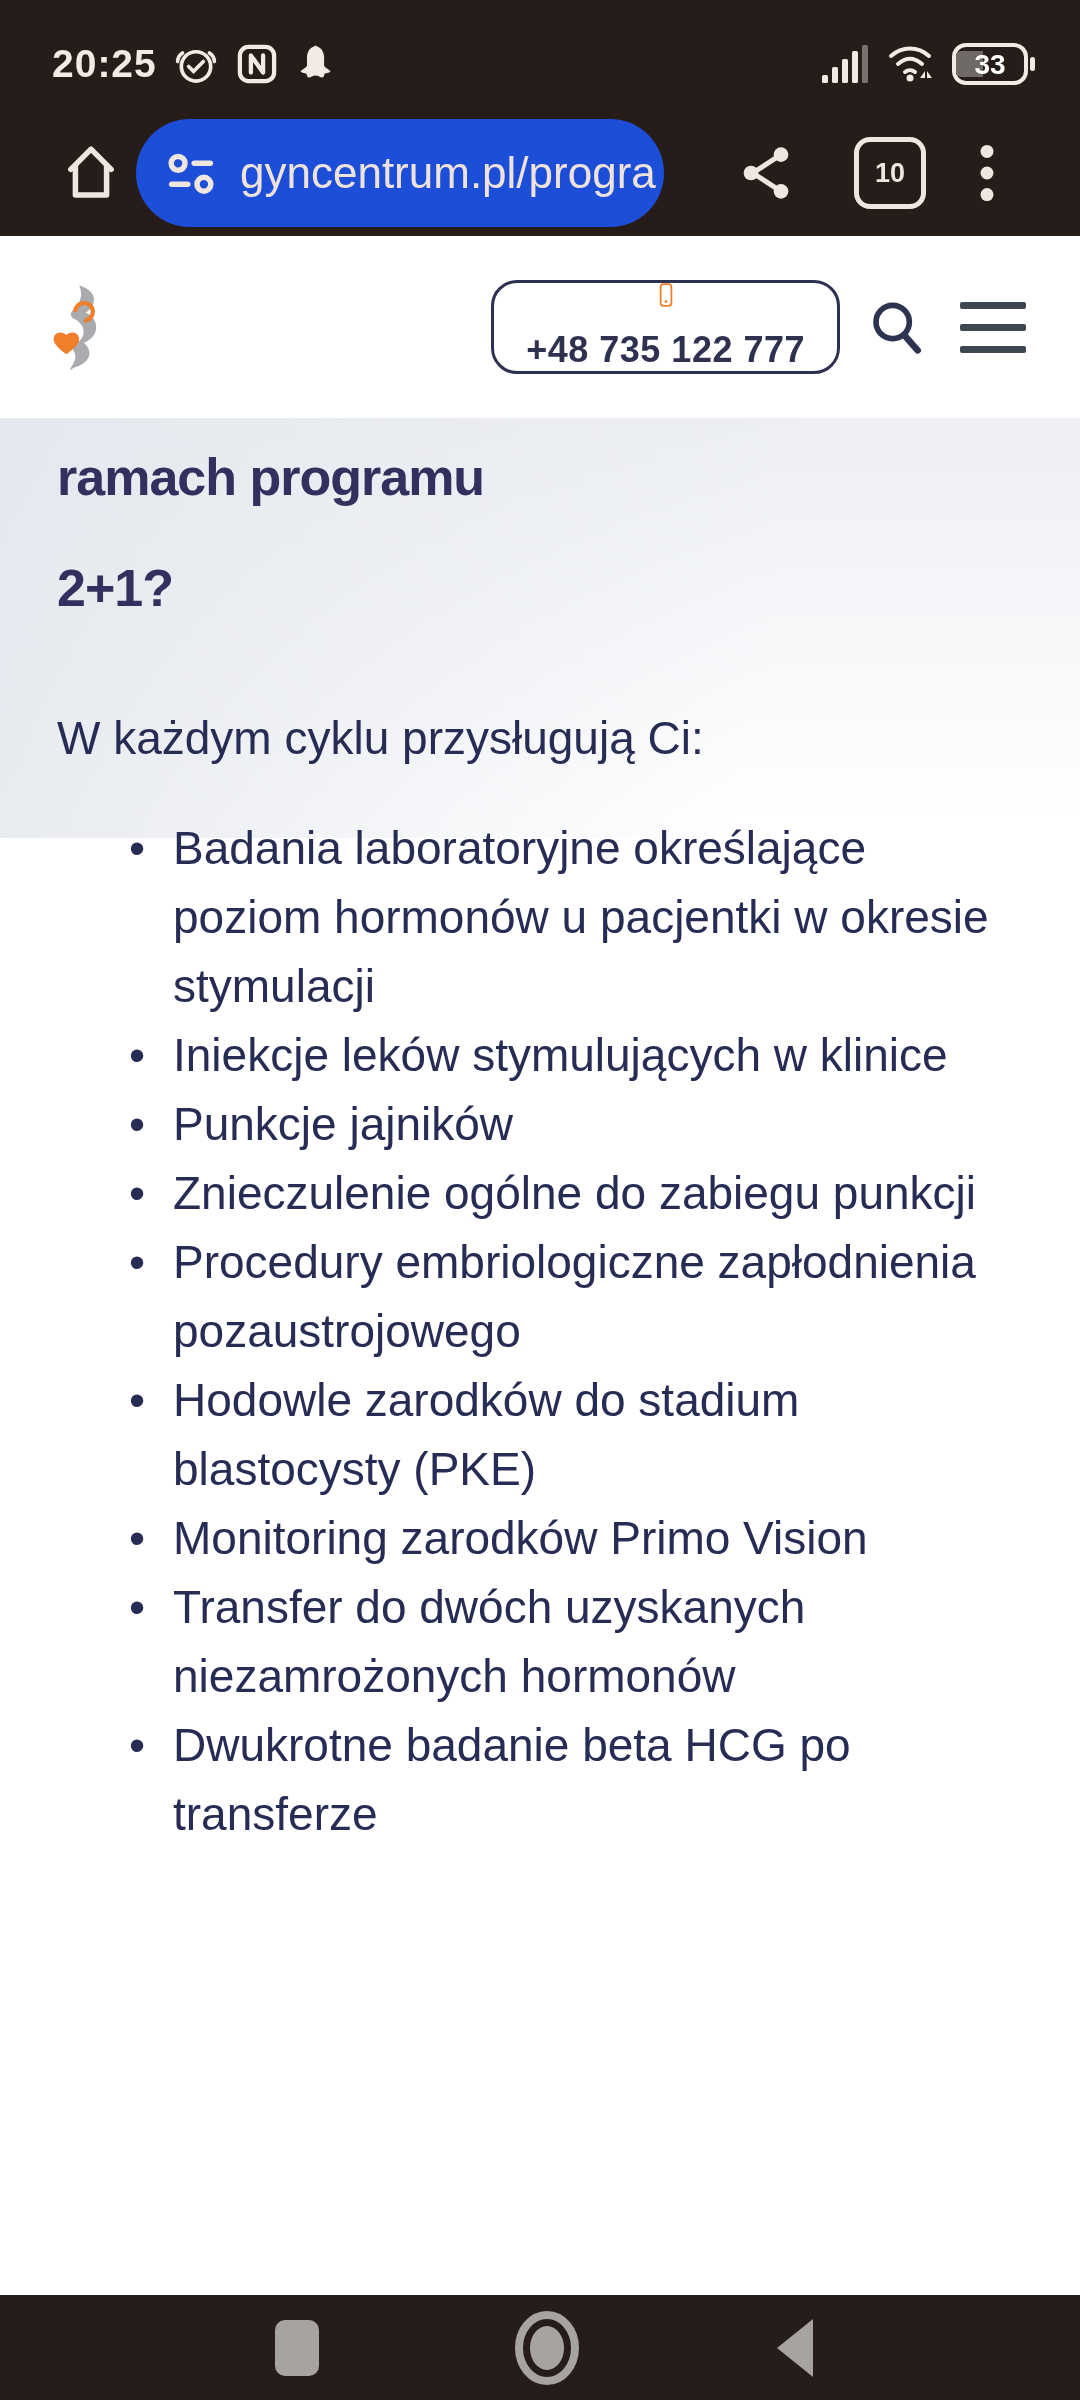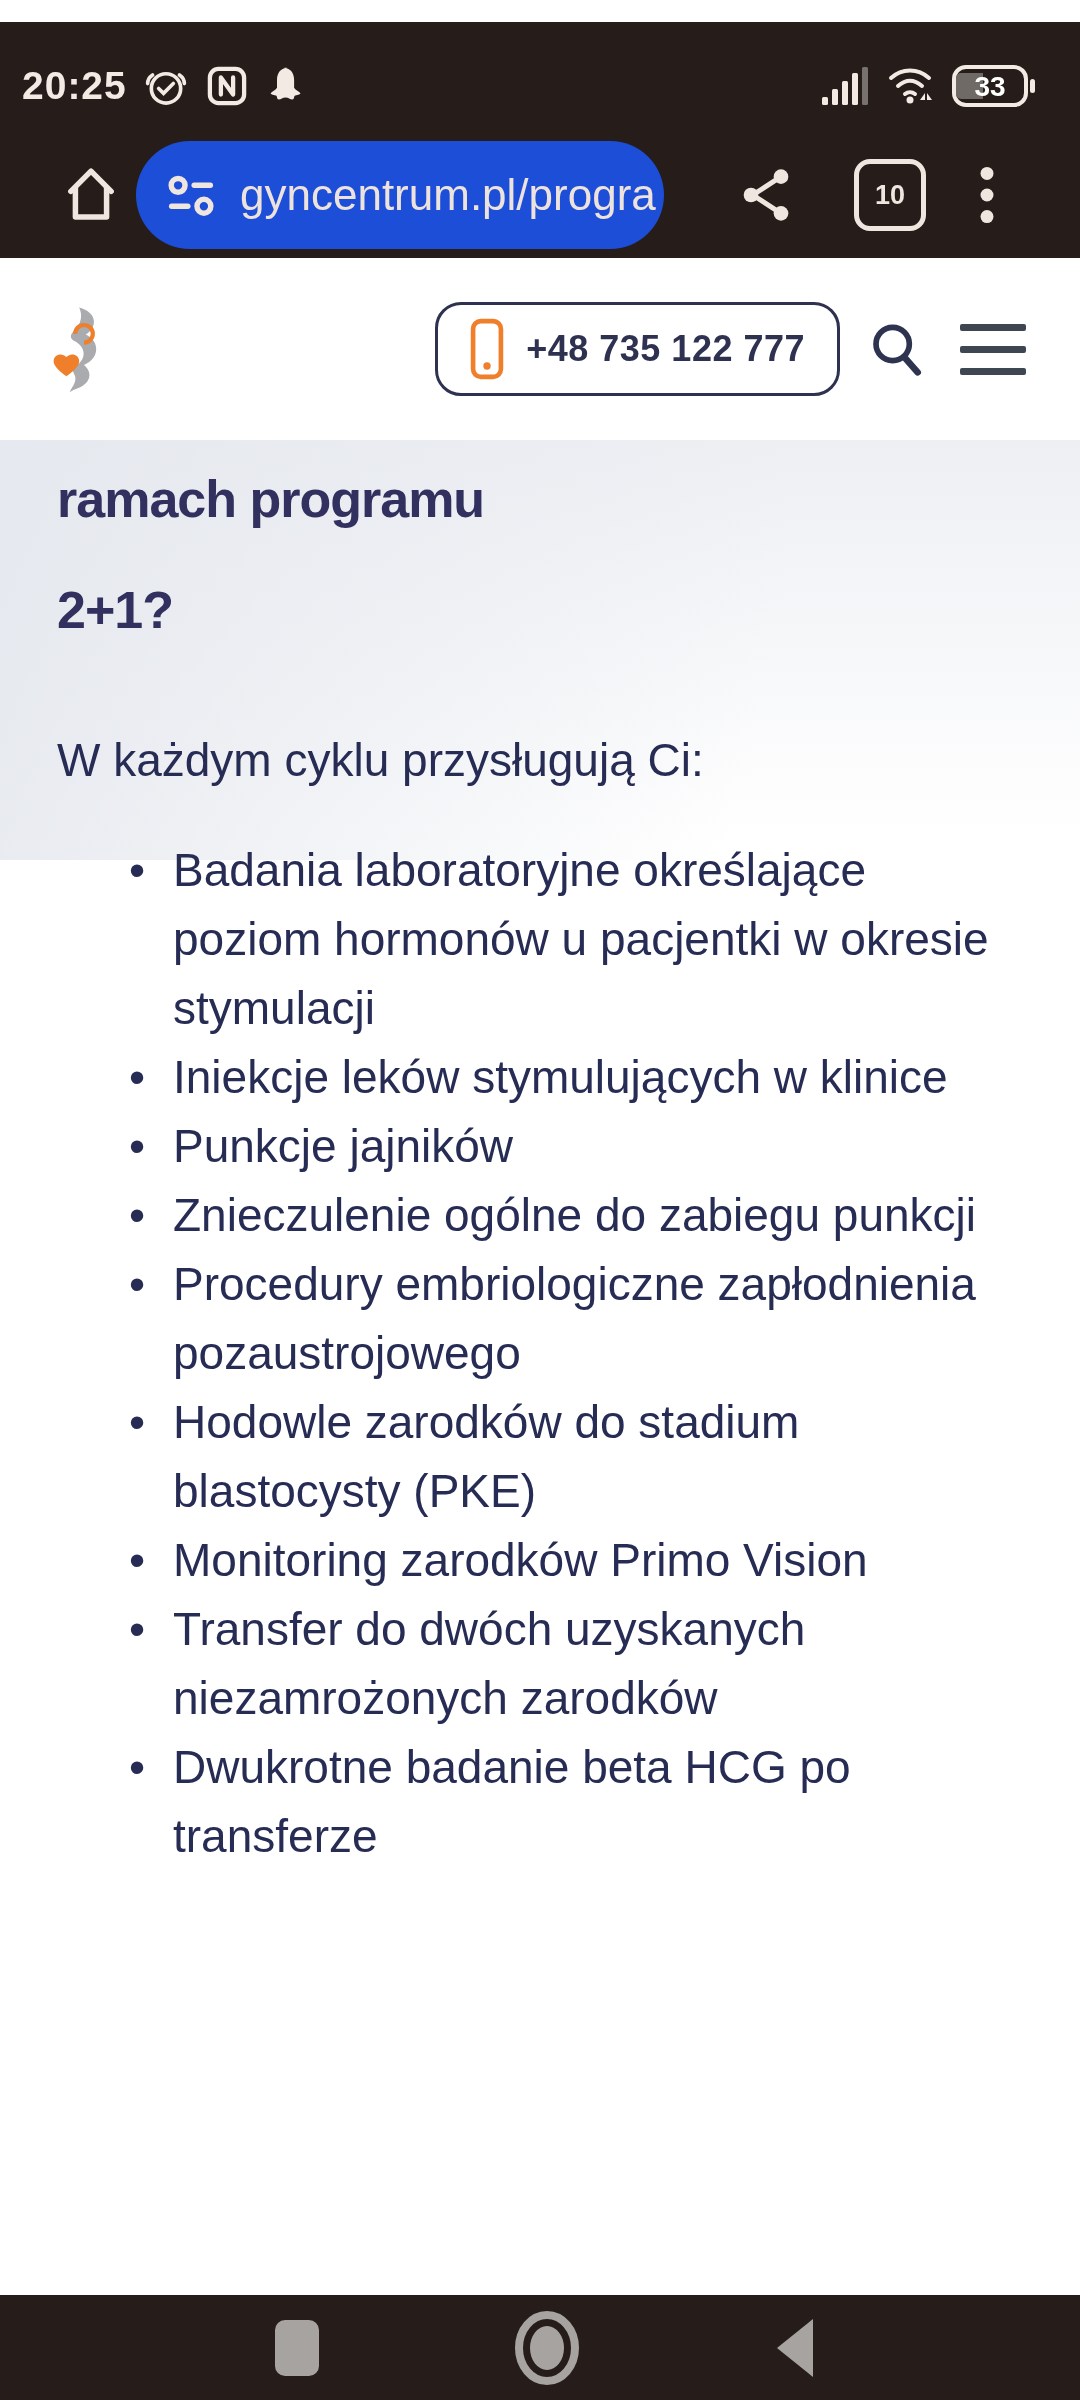--- a/index.html
+++ b/index.html
@@ -4,21 +4,21 @@
 <style>
   html,body{margin:0;padding:0;}
   body{
     width:1080px;height:2400px;position:relative;overflow:hidden;
     font-family:"Liberation Sans",sans-serif;background:#ffffff;
   }
   
   .statusbar{
     height:110px;background:#261d1a;display:flex;align-items:center;
     justify-content:space-between;box-sizing:border-box;
-    padding:18px 44px 0 22px;color:#f2eae3;margin-top:22px;
+    padding:18px 44px 0 52px;color:#f2eae3;
   }
   .sb-left{display:flex;align-items:center;gap:17px;}
   .sb-right{display:flex;align-items:center;gap:16px;}
   .sb-time{font-size:39px;font-weight:700;letter-spacing:1px;}
   .sb-ico{display:block;}
   
   .toolbar{
     height:126px;background:#261d1a;display:flex;align-items:center;
     box-sizing:border-box;
   }
@@ -47,21 +47,21 @@
   .logo{display:flex;align-items:center;gap:10px;}
   .logo-text{
     font-family:"Liberation Serif",serif;font-weight:700;font-size:45px;
     letter-spacing:2px;white-space:nowrap;
   }
   .logo-gyn{color:#ef7f2a;}
   .logo-centrum{color:#a8aaad;}
   .phonebtn{
     margin-left:auto;height:94px;border:3px solid #2e3150;border-radius:26px;
     background:#fff;display:flex;align-items:center;gap:22px;
-    padding:0 32px;box-sizing:border-box;cursor:pointer;
+    padding:0 32px;box-sizing:border-box;cursor:pointer;flex-direction:column;
   }
   .phone-num{font-size:36px;font-weight:700;color:#2e3150;letter-spacing:0.5px;white-space:nowrap;}
   .searchbtn{margin-left:26px;flex:0 0 auto;}
   .burger{margin-left:34px;flex:0 0 auto;display:flex;flex-direction:column;gap:15px;}
   .burger span{display:block;width:66px;height:7px;background:#3e4751;border-radius:2px;}
   
   .page{
     position:relative;height:1987px;box-sizing:border-box;
     padding:0 57px;
     background-color:#ffffff;
@@ -223,21 +223,21 @@
   </h1>
   <p class="intro">W każdym cyklu przysługują Ci:</p>
   <ul class="benefits">
       <li>Badania laboratoryjne określające poziom hormonów u pacjentki w okresie stymulacji</li>
       <li>Iniekcje leków stymulujących w klinice</li>
       <li>Punkcje jajników</li>
       <li>Znieczulenie ogólne do zabiegu punkcji</li>
       <li>Procedury embriologiczne zapłodnienia pozaustrojowego</li>
       <li>Hodowle zarodków do stadium blastocysty (PKE)</li>
       <li>Monitoring zarodków Primo Vision</li>
-      <li>Transfer do dwóch uzyskanych niezamrożonych zarodków</li>
+      <li>Transfer do dwóch uzyskanych niezamrożonych hormonów</li>
       <li>Dwukrotne badanie beta HCG po transferze</li>
     </ul>
 </div>
 
 <div class="navbar">
   <svg class="nav-ico nav-recents" width="46" height="58" viewBox="0 0 46 58">
     <rect x="1" y="1" width="44" height="56" rx="10" fill="#a7a3a0"></rect>
   </svg>
   <svg class="nav-ico nav-home" width="66" height="76" viewBox="0 0 66 76">
     <ellipse cx="33" cy="38" rx="28" ry="33" fill="none" stroke="#a7a3a0" stroke-width="8"></ellipse>

